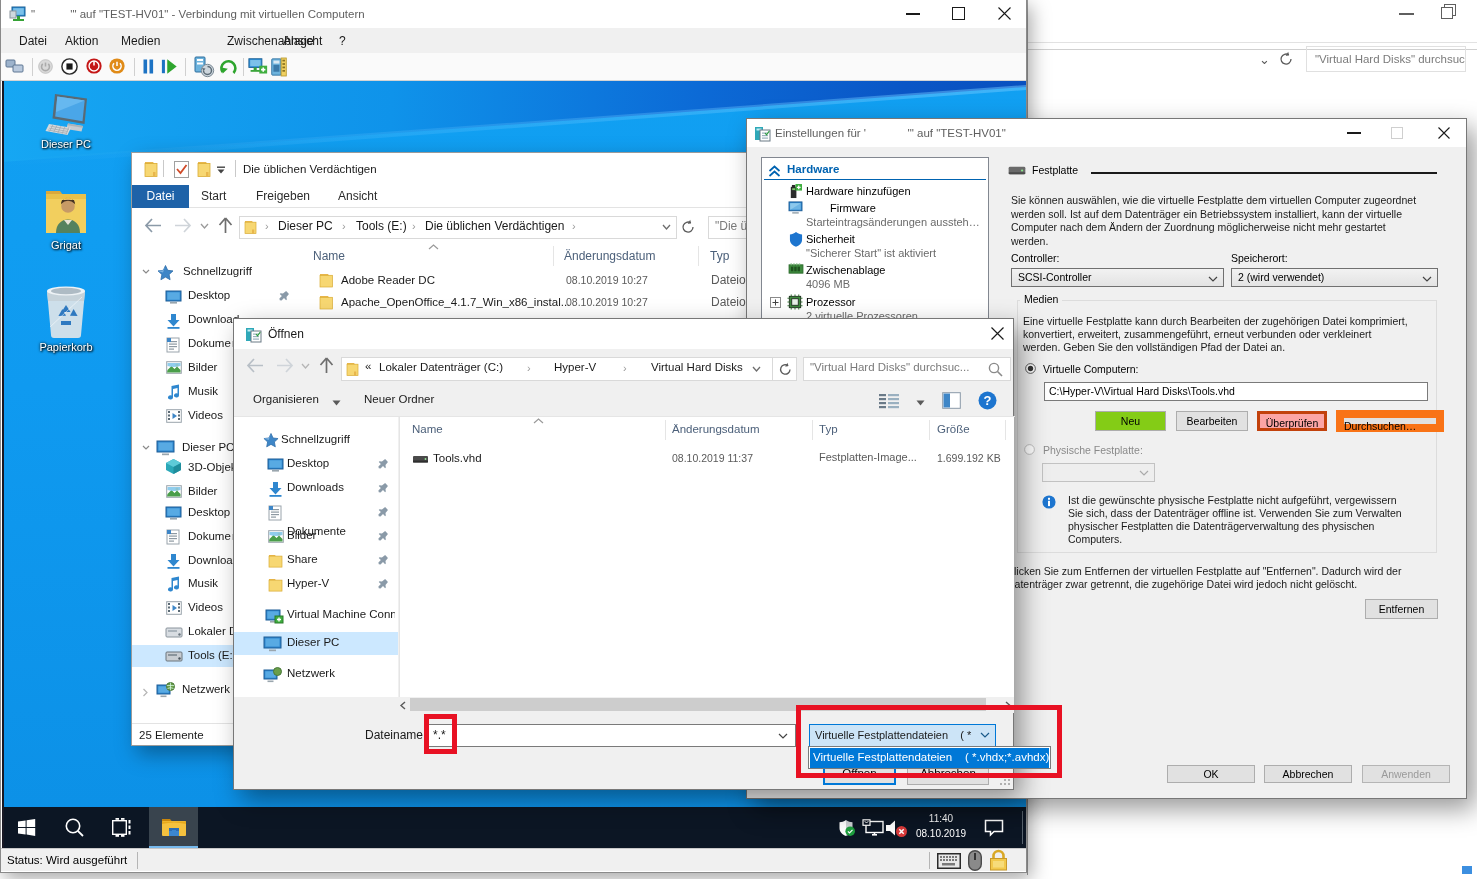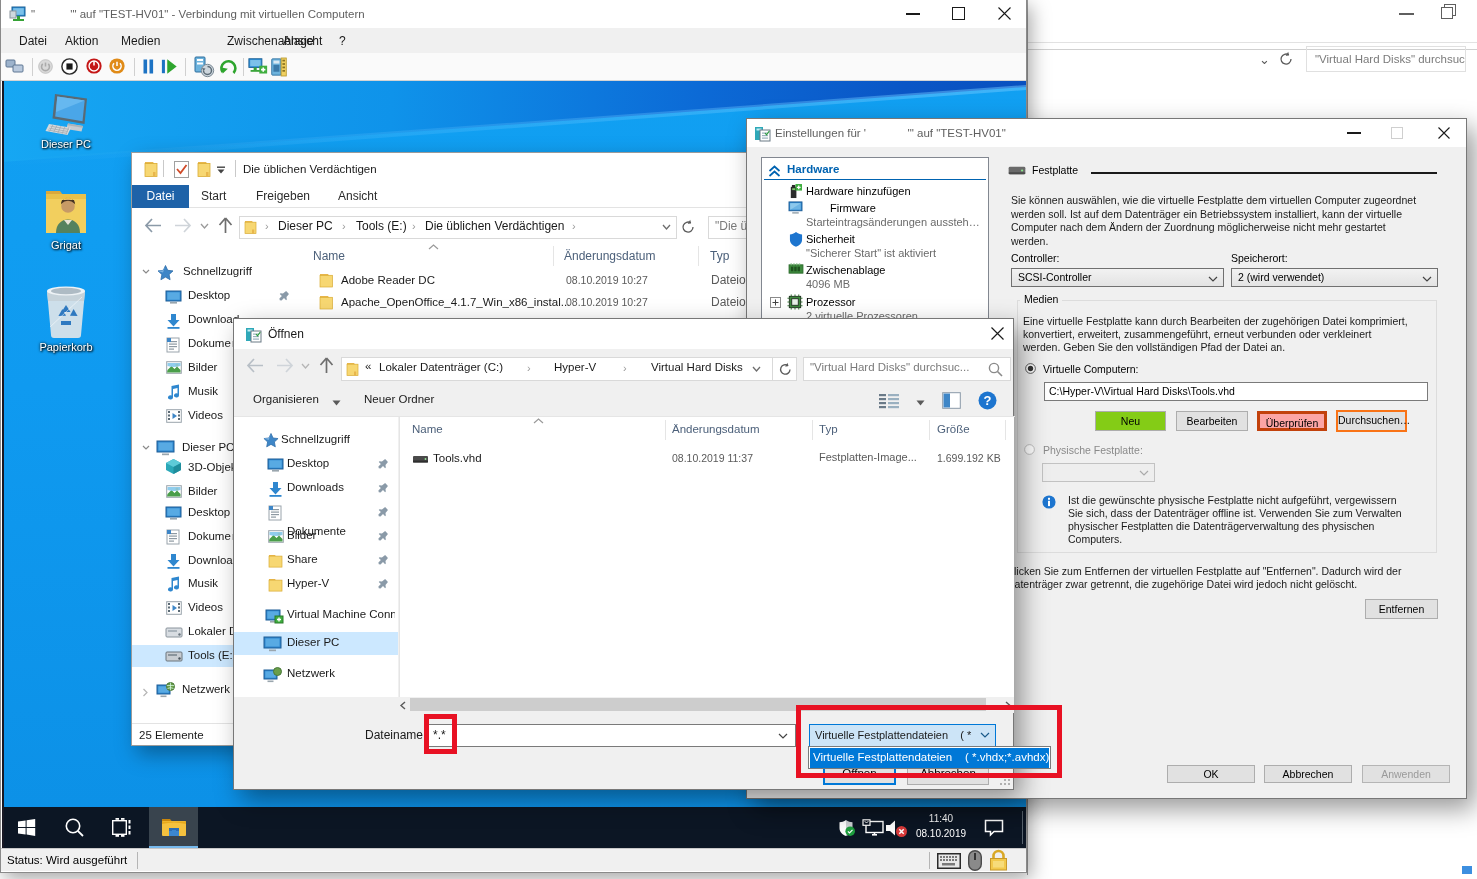--- a/index.html
+++ b/index.html
@@ -618,21 +618,21 @@
   <div class="a" style="left:276px;top:196px;color:#1a1a1a;line-height:13.2px;white-space:nowrap;">Eine virtuelle Festplatte kann durch Bearbeiten der zugehörigen Datei komprimiert,<br>konvertiert, erweitert, zusammengeführt, erneut verbunden oder verkleinert<br>werden. Geben Sie den vollständigen Pfad der Datei an.</div>
   <svg class="a" style="left:278px;top:244px;" width="11" height="11" viewBox="0 0 14 14">
       <circle cx="7" cy="7" r="6.2" fill="#fff" stroke="#333"></circle>
       <circle cx="7" cy="7" r="3.4" fill="#333"></circle>
     </svg>
   <span class="a" style="left:296px;top:244px;">Virtuelle Computern:</span>
   <div class="a ell" style="left:297px;top:263px;width:384px;height:19px;background:#fff;border:1px solid #7a7a7a;line-height:17px;padding-left:4px;">C:\Hyper-V\Virtual Hard Disks\Tools.vhd</div>
   <div class="a" style="left:348px;top:292px;width:71px;height:20px;background:#84cc16;border:1px solid #adadad;text-align:center;line-height:18px;">Neu</div>
   <div class="a" style="left:429px;top:292px;width:72px;height:20px;background:#e1e1e1;border:1px solid #adadad;text-align:center;line-height:18px;">Bearbeiten</div>
   <div class="a" style="left:510px;top:292px;width:70px;height:20px;background:#fca5a5;border:3px solid #c2410c;text-align:center;line-height:18px;">Überprüfen</div>
-  <div class="a" style="left:589px;top:291px;width:71px;height:22px;background:#e1e1e1;border:2px solid #f97316;line-height:17px;">Durchsuchen…</div>
+  <div class="a" style="left:589px;top:291px;width:108px;height:22px;background:#e1e1e1;border:8px solid #f97316;line-height:17px;">Durchsuchen…</div>
   <svg class="a" style="left:277px;top:325px;" width="11" height="11" viewBox="0 0 14 14">
       <circle cx="7" cy="7" r="6.2" fill="#fff" stroke="#b0b0b0"></circle>
     </svg>
   <span class="a" style="left:296px;top:325px;color:#8a8a8a;">Physische Festplatte:</span>
   <div class="a" style="left:295px;top:344px;width:113px;height:19px;background:#eeeeee;border:1px solid #c2c2c2;">
     <svg class="a" style="left:96px;top:6px;" width="10" height="6" viewBox="0 0 10 6">
         <path d="M1 1 l4 4 4-4" fill="none" stroke="#aaa" stroke-width="1.2"></path>
       </svg>
     </div>
   <svg class="a" style="left:295px;top:376px;" width="14" height="14" viewBox="0 0 17 17">

